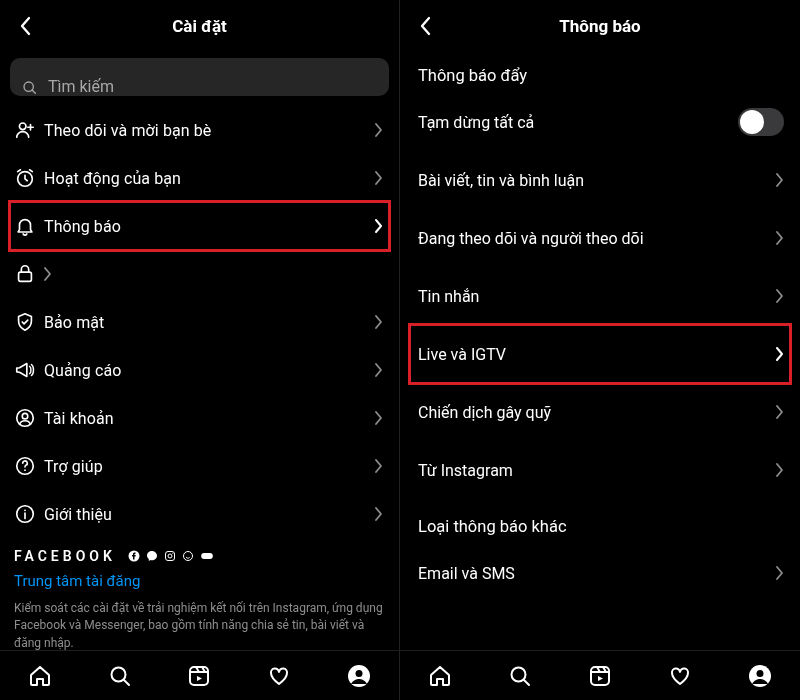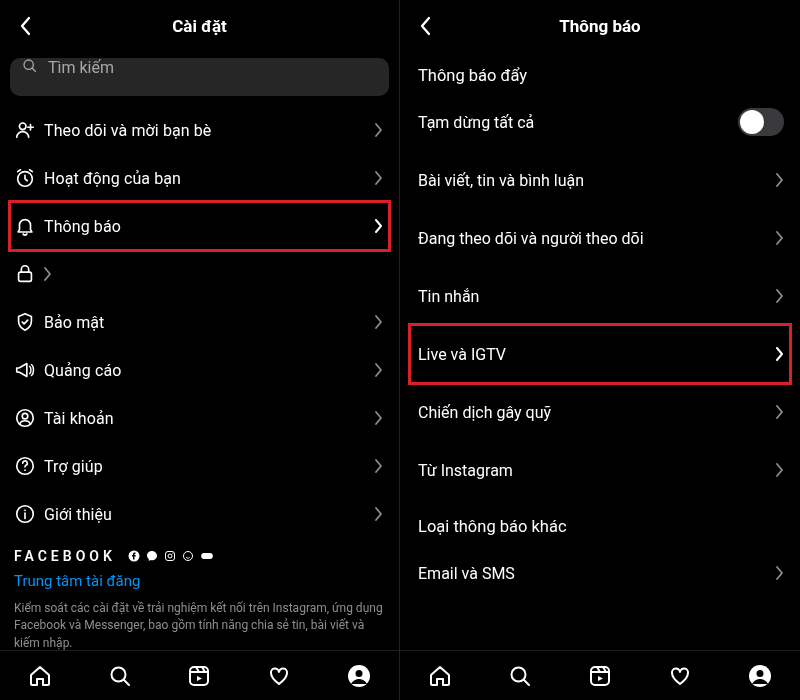--- a/index.html
+++ b/index.html
@@ -44,21 +44,21 @@
     font-size: 17px;
     font-weight: 700;
     color: #fff;
   }
   .search {
     margin: 6px 10px 10px 10px;
     background: #262626;
     border-radius: 10px;
     height: 38px;
     display: flex;
-    align-items: flex-start;
+    align-items: flex-end;
     padding: 0 12px;
     color: #a8a8a8;
   }
   .search svg { flex: 0 0 auto; }
   .search-text { margin-left: 10px; font-size: 16px; }
   .list { flex: 1; overflow: hidden; }
   .row {
     display: flex;
     align-items: center;
     height: 48px;
@@ -346,21 +346,21 @@
           <svg width="12" height="12" viewBox="0 0 24 24" fill="none">
               <circle cx="12" cy="12" r="9" stroke="#fff" stroke-width="2"></circle>
               <path d="M8 14c2 3 5 3 7 1" stroke="#fff" stroke-width="2"></path>
             </svg>
           <svg width="14" height="10" viewBox="0 0 24 14">
               <rect x="2" y="2" width="20" height="10" rx="5" fill="#fff"></rect>
             </svg>
         </span>
       </div>
       <div class="link-row">Trung tâm tài đăng</div>
-      <div class="desc">Kiểm soát các cài đặt về trải nghiệm kết nối trên Instagram, ứng dụng Facebook và Messenger, bao gồm tính năng chia sẻ tin, bài viết và kiếm nhập.</div>
+      <div class="desc">Kiểm soát các cài đặt về trải nghiệm kết nối trên Instagram, ứng dụng Facebook và Messenger, bao gồm tính năng chia sẻ tin, bài viết và đăng nhập.</div>
     </div>
 
     <div class="tabbar">
       <div class="tab">
           <svg width="24" height="24" viewBox="0 0 24 24" fill="none">
             <path d="M3 11 12 3l9 8v9a1 1 0 0 1-1 1h-5v-6h-6v6H4a1 1 0 0 1-1-1v-9z" stroke="#fff" stroke-width="2" stroke-linejoin="round"></path>
           </svg>
         </div>
       <div class="tab">
           <svg width="24" height="24" viewBox="0 0 24 24" fill="none">

